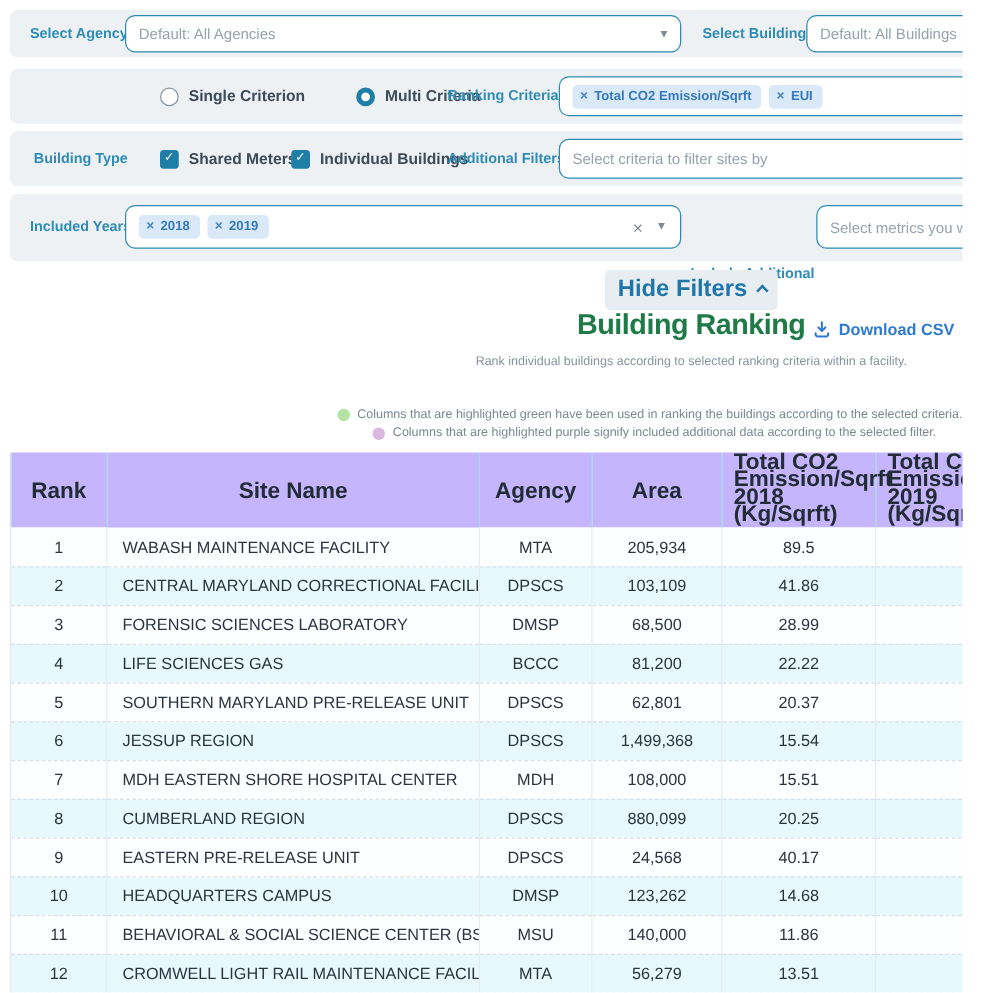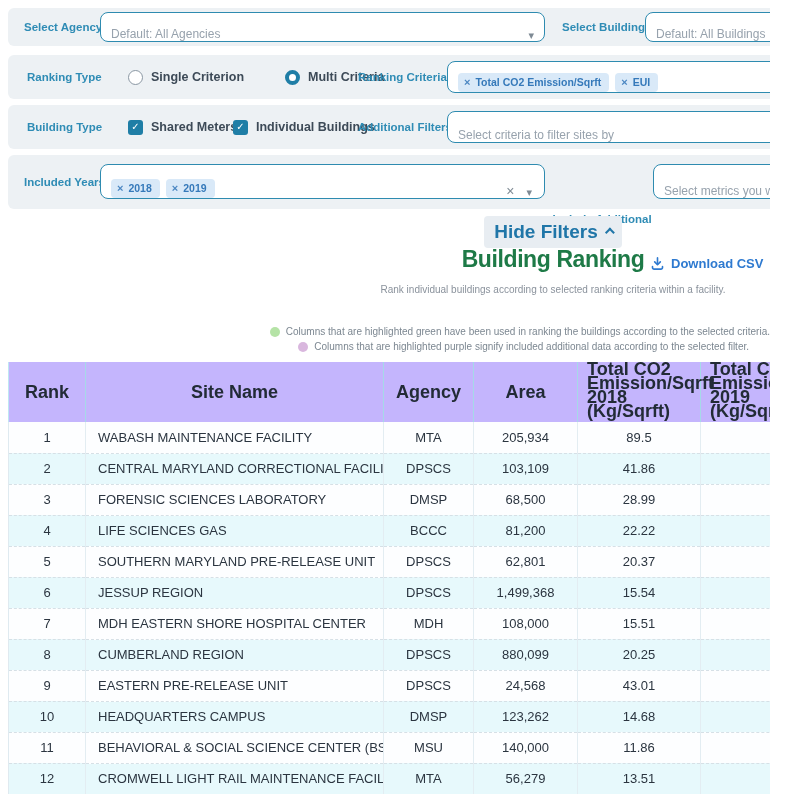--- a/index.html
+++ b/index.html
@@ -9,21 +9,21 @@
     background:#fff; font-family:"Liberation Sans", sans-serif;
   }
   
   .fbar { position:absolute; left:8px; width:1092px; background:#edf1f4; border-radius:6px; }
   .flabel {
     position:absolute; top:0; height:100%; display:flex; align-items:center;
     color:#2f8cb5; font-size:11.5px; font-weight:700;
   }
   .sel {
     position:absolute; background:#fff; border:1.6px solid #2e8bb0; border-radius:8px;
-    display:flex; align-items:flex-end; padding:0 10px;
+    display:flex; align-items:center; padding:0 10px;
   }
   .sel input {
     border:none; outline:none; background:transparent; width:100%;
     font-family:inherit; font-size:12px; color:#3d4a57;
   }
   .sel input::placeholder { color:#97a2ad; opacity:1; }
   .caret { color:#7e8a94; font-size:11px; line-height:1; margin-left:6px; cursor:pointer; }
   .clearx { color:#7e8a94; font-size:14px; line-height:1; margin-left:auto; cursor:pointer; }
   .optlabel { color:#3d4a57; font-size:12.5px; font-weight:700; }
   .opt { position:absolute; display:flex; align-items:center; gap:8px; height:100%; top:0; }
@@ -91,21 +91,20 @@
       <input placeholder="Default: All Agencies" style="">
       <span class="caret">▾</span>
     </div>
     <div class="flabel" style="left:554px;">Select Building</div>
     <div class="sel" style="left:637px;top:4px;width:330px;height:30px;">
       <input placeholder="Default: All Buildings" style="">
     </div>
   </div>
 
   <div class="fbar" style="top:55px;height:44px;">
-    <div class="flabel" style="left:19px;">Ranking Type</div>
     <div class="opt" style="left:120px;">
       <span class="radio"></span>
       <span class="optlabel">Single Criterion</span>
     </div>
     <div class="opt" style="left:277px;">
       <span class="radio on"></span>
       <span class="optlabel">Multi Criteria</span>
     </div>
     <div class="flabel" style="left:350px;">Ranking Criteria</div>
     <div class="sel" style="left:439px;top:6px;width:641px;height:32px;gap:6px;">
@@ -283,21 +282,21 @@
             <td class="c-area">880,099</td>
             <td class="c-co2">20.25</td>
             <td class="c-co2">18.05</td>
           </tr>
 
           <tr>
             <td class="c-rank">9</td>
             <td class="c-site">EASTERN PRE-RELEASE UNIT</td>
             <td class="c-agency">DPSCS</td>
             <td class="c-area">24,568</td>
-            <td class="c-co2">43.01</td>
+            <td class="c-co2">40.17</td>
             <td class="c-co2">10.52</td>
           </tr>
 
           <tr>
             <td class="c-rank">10</td>
             <td class="c-site">HEADQUARTERS CAMPUS</td>
             <td class="c-agency">DMSP</td>
             <td class="c-area">123,262</td>
             <td class="c-co2">14.68</td>
             <td class="c-co2">14.41</td>

